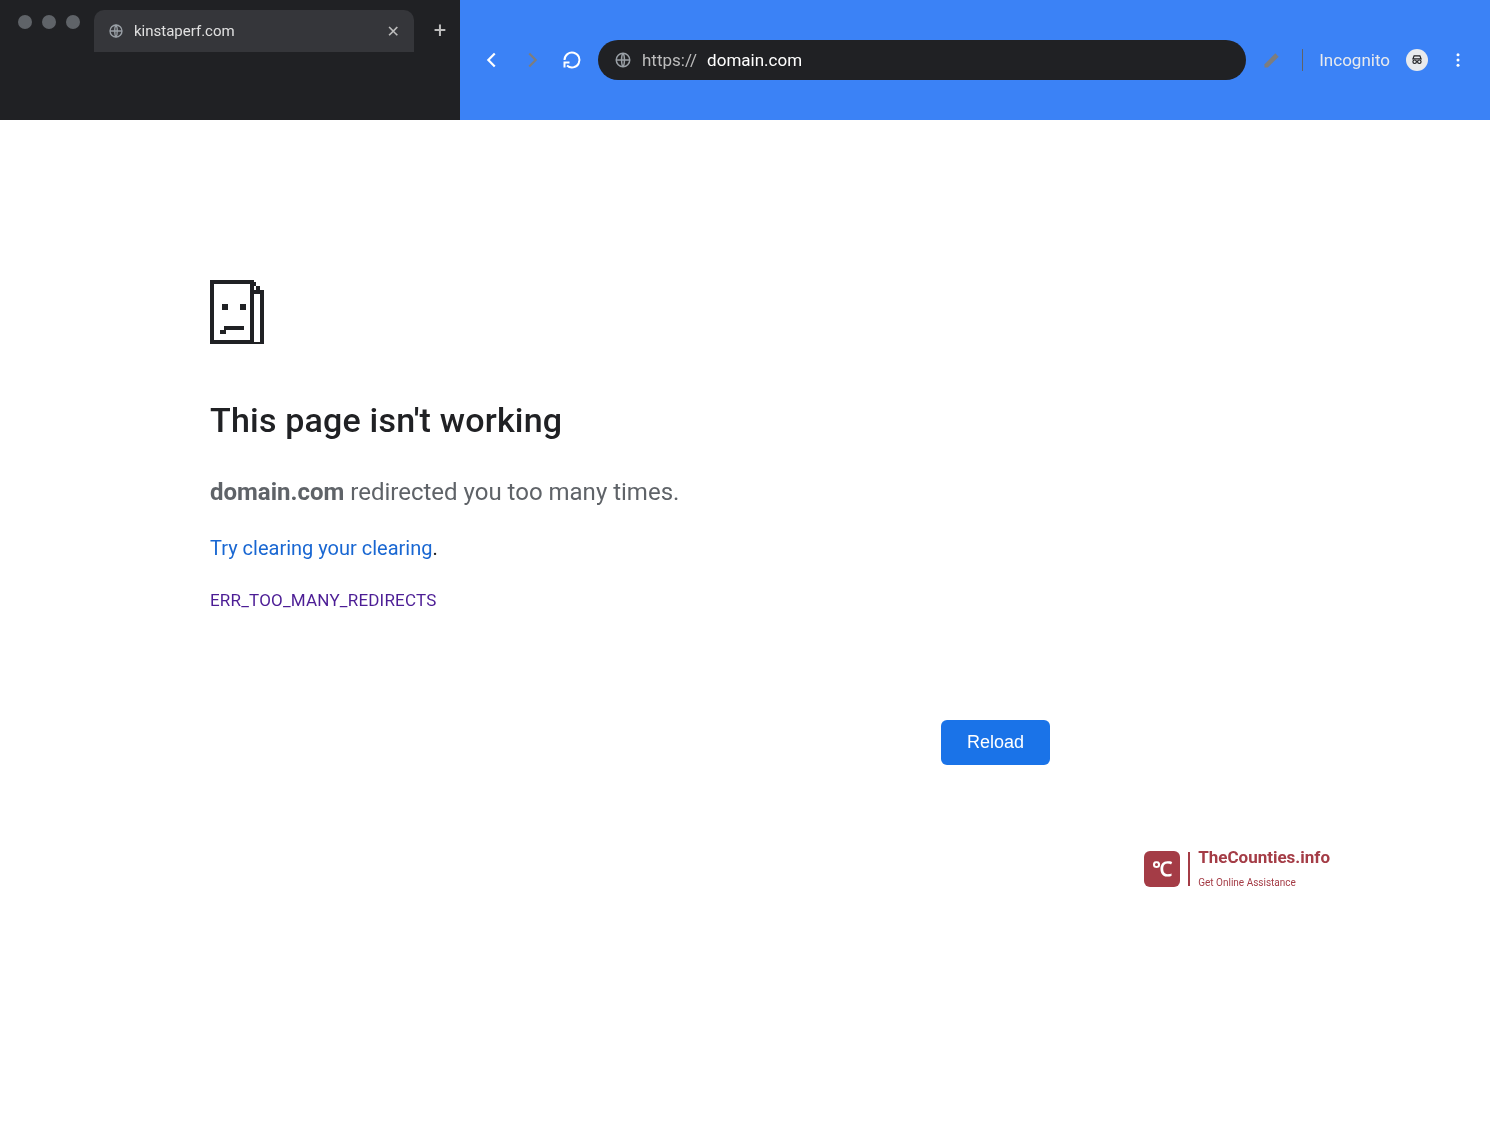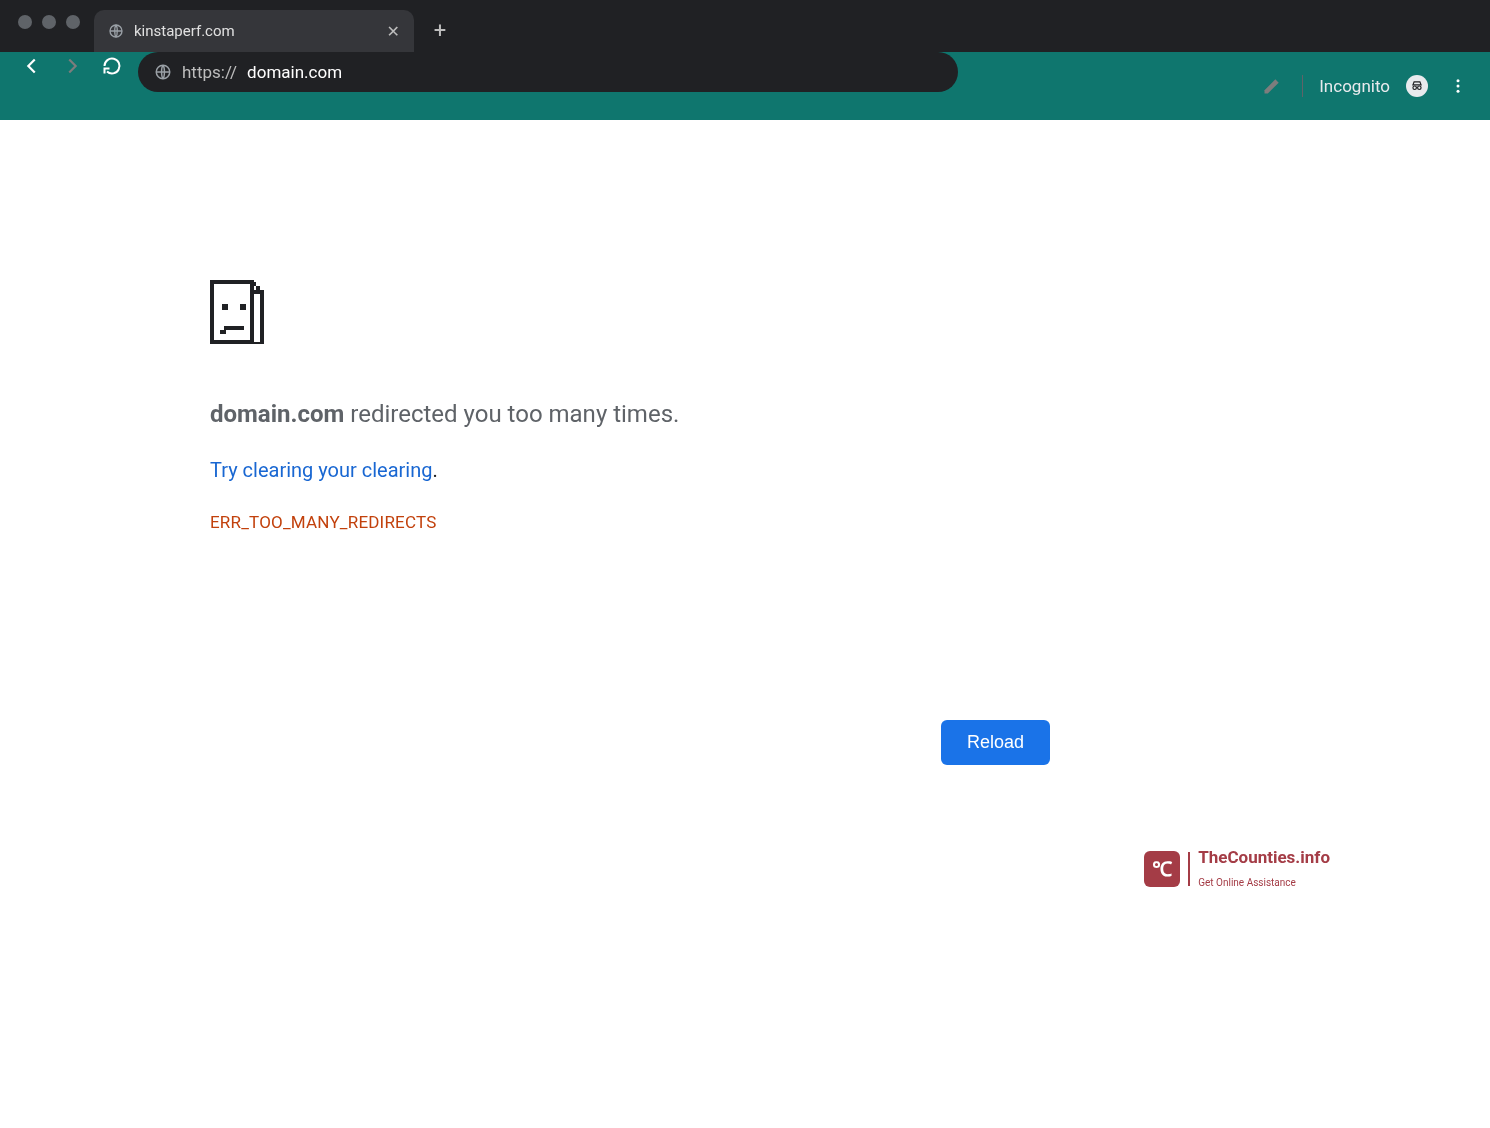--- a/index.html
+++ b/index.html
@@ -1,50 +1,50 @@
 <!DOCTYPE html>
 <html><head>
 <meta charset="utf-8">
 <style>
   * { margin:0; padding:0; box-sizing:border-box; }
   html,body { width:100%; height:100%; font-family:-apple-system,BlinkMacSystemFont,"Segoe UI",Roboto,Helvetica,Arial,sans-serif; }
   body { background:#fff; }
 
   
-  .chrome { background:#202124; height:120px; display:flex; flex-direction:column; }
+  .chrome { background:#202124; height:120px; display:flex; }
   .tabbar { height:52px; display:flex; align-items:flex-end; padding-left:12px; }
   .traffic-dots { display:flex; gap:10px; align-items:center; height:100%; padding:0 14px 8px 6px; }
   .dot { width:14px; height:14px; border-radius:50%; background:#5f6368; }
   .tab { background:#35363a; height:42px; min-width:320px; border-radius:10px 10px 0 0; display:flex; align-items:center; padding:0 14px; gap:10px; color:#e0e0e0; font-size:15px; }
   .tab .tab-title { flex:1; }
   .tab .x { color:#bdbdbd; font-size:16px; }
   .newtab { width:40px; height:40px; display:flex; align-items:center; justify-content:center; color:#bdbdbd; font-size:22px; margin-left:6px; margin-bottom:2px; }
 
-  .toolbar { flex:1; background:#0f766e; display:flex; padding:0 18px; gap:12px; border-radius:0; }
+  .toolbar { flex:1; background:#3b82f6; display:flex; align-items:center; padding:0 18px; gap:12px; border-radius:0; }
   .nav-btn { width:28px; height:28px; display:flex; align-items:center; justify-content:center; color:#ffffff; cursor:pointer; }
   .nav-btn.dim { color:#7d7d7d; }
 
   .omnibox { flex:1; max-width:820px; height:40px; background:#202124; border-radius:20px; display:flex; align-items:center; padding:0 16px; gap:10px; color:#bdbdbd; font-size:17px; }
   .omnibox .url-rest { color:#ffffff; }
 
   .right-ctrls { margin-left:auto; display:flex; align-items:center; gap:16px; color:#e8eaed; font-size:17px; }
   .sep { width:1px; height:22px; background:#5f6368; }
   .incog-badge { width:22px; height:22px; border-radius:50%; background:#e8eaed; display:inline-flex; align-items:center; justify-content:center; color:#202124; font-size:13px; }
 
   
   .content { position:relative; width:100%; height:calc(100% - 120px); }
   .interstitial { position:absolute; left:210px; top:160px; width:840px; color:#202124; }
   .sad-icon { margin-bottom:56px; }
 
   h1 { font-size:34px; font-weight:500; color:#202124; margin-bottom:38px; letter-spacing:0.2px; }
   .desc-line { font-size:24px; color:#5f6368; margin-bottom:30px; }
   .desc-line strong { color:#5f6368; font-weight:700; }
   .link-line { font-size:20px; margin-bottom:30px; }
   .link-line a { color:#1967d2; text-decoration:none; }
-  .errcode { font-size:17px; color:#c2410c; letter-spacing:0.2px; }
+  .errcode { font-size:17px; color:#4c1d95; letter-spacing:0.2px; }
 
   .reload-btn { position:absolute; right:0; top:440px; background:#1a73e8; color:#fff; font-size:18px; padding:12px 26px; border:none; border-radius:6px; cursor:pointer; }
 
   
   .watermark { position:absolute; right:160px; bottom:240px; display:flex; align-items:center; gap:8px; }
   .wm-square { width:36px; height:36px; background:#a43c46; border-radius:6px; display:flex; align-items:center; justify-content:center; color:#fff; font-size:20px; font-weight:bold; }
   .wm-bar { width:2px; height:34px; background:#a43c46; }
   .wm-text { display:flex; flex-direction:column; line-height:1;gap:12px; }
   .wm-text .t1 { color:#a43c46; font-size:17px; font-weight:700; }
   .wm-text .t2 { color:#a43c46; font-size:10px; }
@@ -141,20 +141,21 @@
         <rect x="50" y="10" width="4" height="52" fill="#202124"></rect>
         <rect x="42" y="10" width="12" height="4" fill="#202124"></rect>
         <rect x="2" y="62" width="52" height="2" fill="#202124"></rect>
         <rect x="12" y="24" width="6" height="6" fill="#202124"></rect>
         <rect x="30" y="24" width="6" height="6" fill="#202124"></rect>
         <rect x="14" y="46" width="20" height="4" fill="#202124"></rect>
         <rect x="10" y="50" width="6" height="4" fill="#202124"></rect>
       </svg>
     </div>
 
+    <h1>This page isn't working</h1>
 
     <p class="desc-line">
       <strong>domain.com</strong><span> redirected you too many times.</span>
     </p>
 
     <p class="link-line">
       <a href="#">Try clearing your clearing</a><span>.</span>
     </p>
 
     <p class="errcode">ERR_TOO_MANY_REDIRECTS</p>

